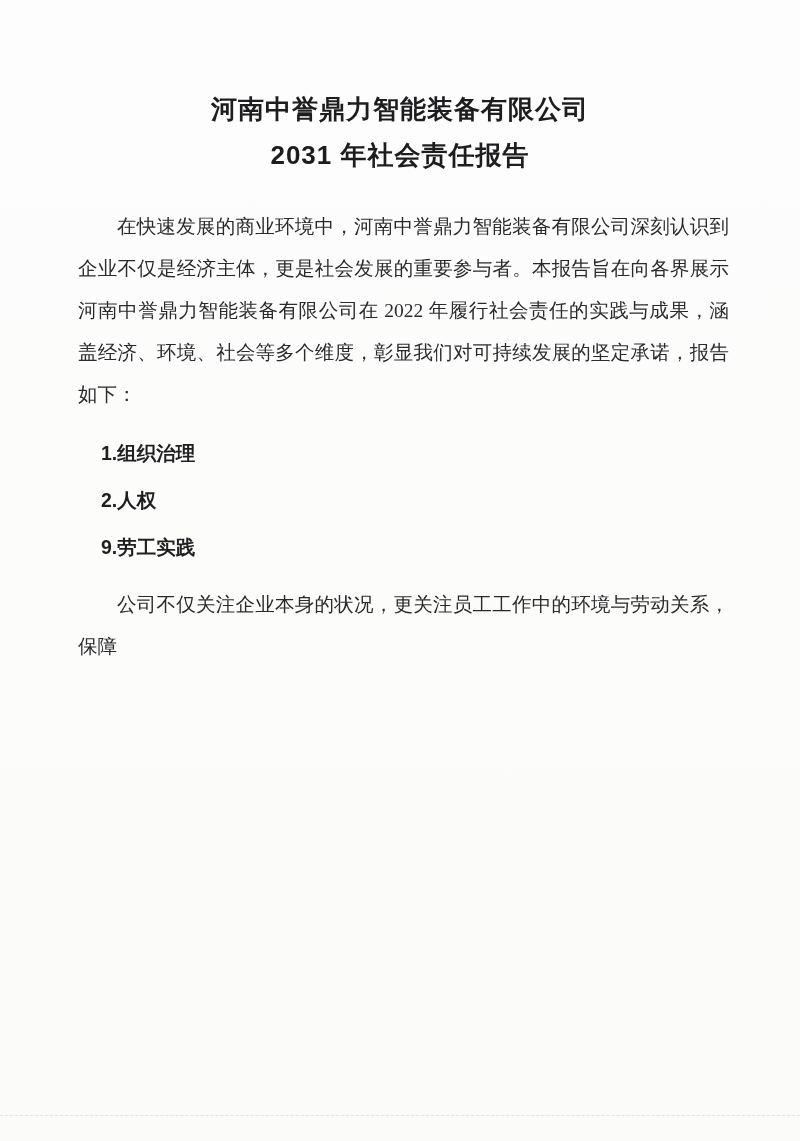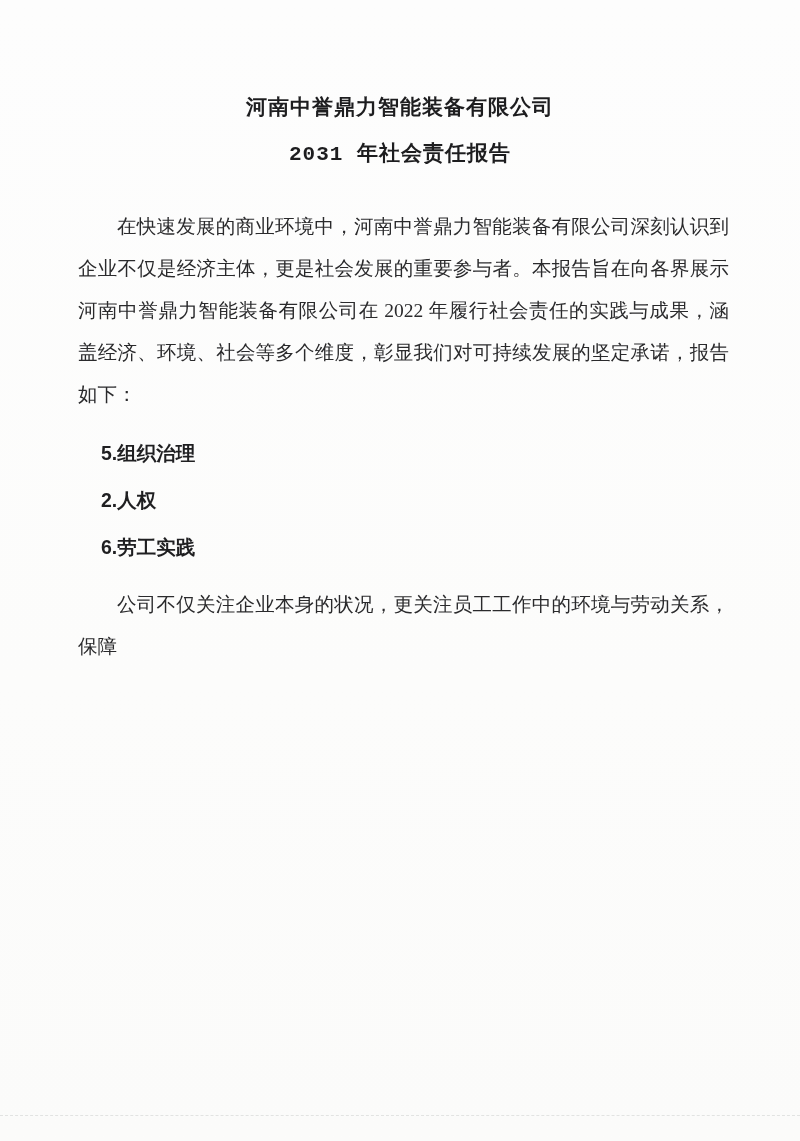--- a/index.html
+++ b/index.html
@@ -18,25 +18,25 @@
     width: 800px;
     height: 1141px;
     background: linear-gradient(180deg, #fdfdfd 0%, #fcfcfb 60%, #fbfbfa 100%);
   }
   .title-block {
     padding-top: 86px;
     text-align: center;
     color: #1d1d1f;
   }
   .title-line {
-    font-size: 21px;
+    font-size: 26px;
     line-height: 46px;
     font-weight: 600;
     letter-spacing: 1px;
-    font-family: Liberation Mono, monospace;
+    font-family: Liberation Sans, sans-serif;
   }
   .content {
     margin: 28px 55px 0 62px;
     width: 683px;
     color: #262626;
   }
   .para {
     margin: 16px;
     font-size: 19.5px;
     line-height: 42px;
@@ -69,26 +69,26 @@
 <div class="page">
 
   <div class="title-block">
     <div class="title-line">河南中誉鼎力智能装备有限公司</div>
     <div class="title-line">2031 年社会责任报告</div>
   </div>
 
   <div class="content">
     <p class="para">在快速发展的商业环境中，河南中誉鼎力智能装备有限公司深刻认识到企业不仅是经济主体，更是社会发展的重要参与者。本报告旨在向各界展示河南中誉鼎力智能装备有限公司在 2022 年履行社会责任的实践与成果，涵盖经济、环境、社会等多个维度，彰显我们对可持续发展的坚定承诺，报告如下：</p>
 
-    <p class="heading">5.组织治理</p>
+    <p class="heading">1.组织治理</p>
 
 
     <p class="heading">2.人权</p>
 
 
-    <p class="heading">6.劳工实践</p>
+    <p class="heading">9.劳工实践</p>
 
     <p class="para">公司不仅关注企业本身的状况，更关注员工工作中的环境与劳动关系，保障</p>
   </div>
 
   <div class="scan-edge-line"></div>
 
 </div>
 
 </body></html>

